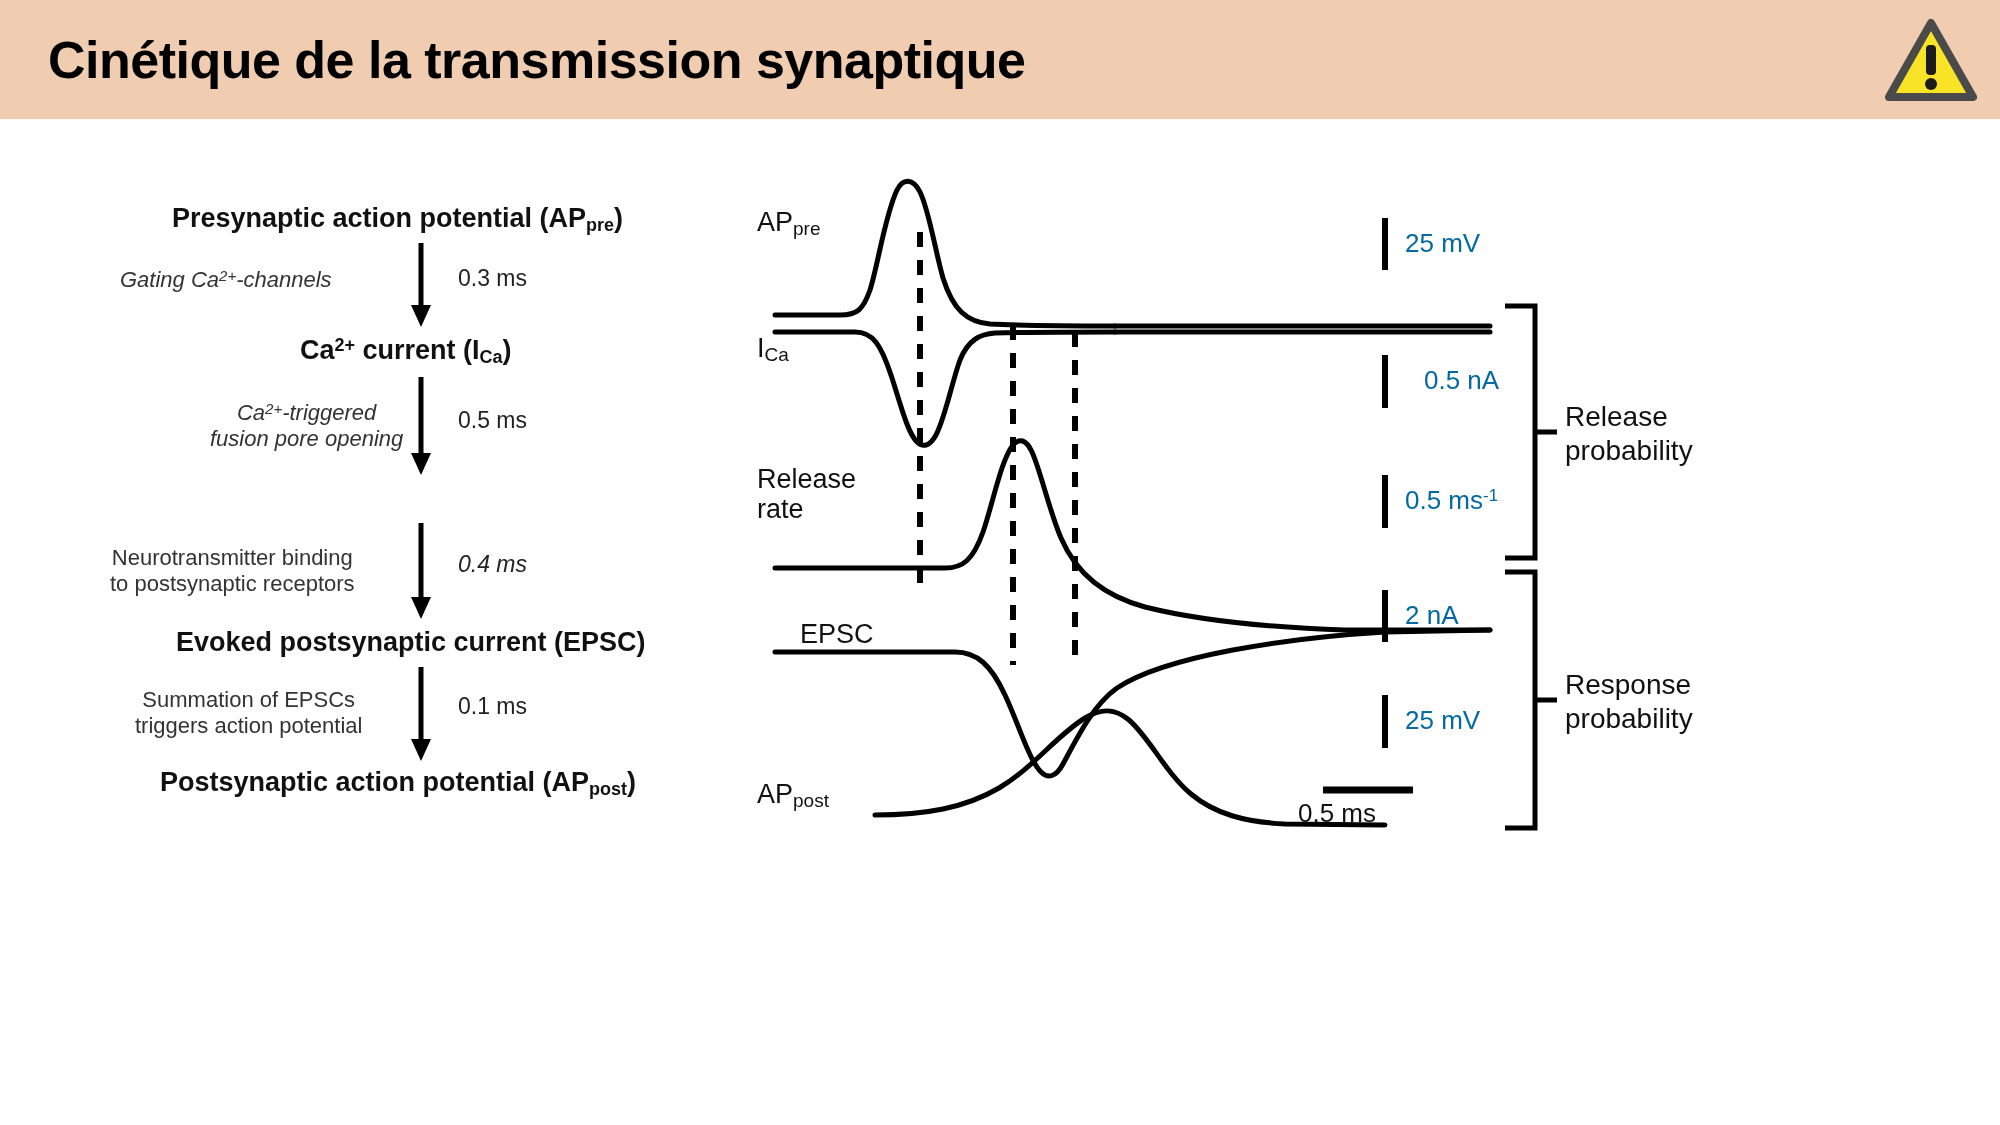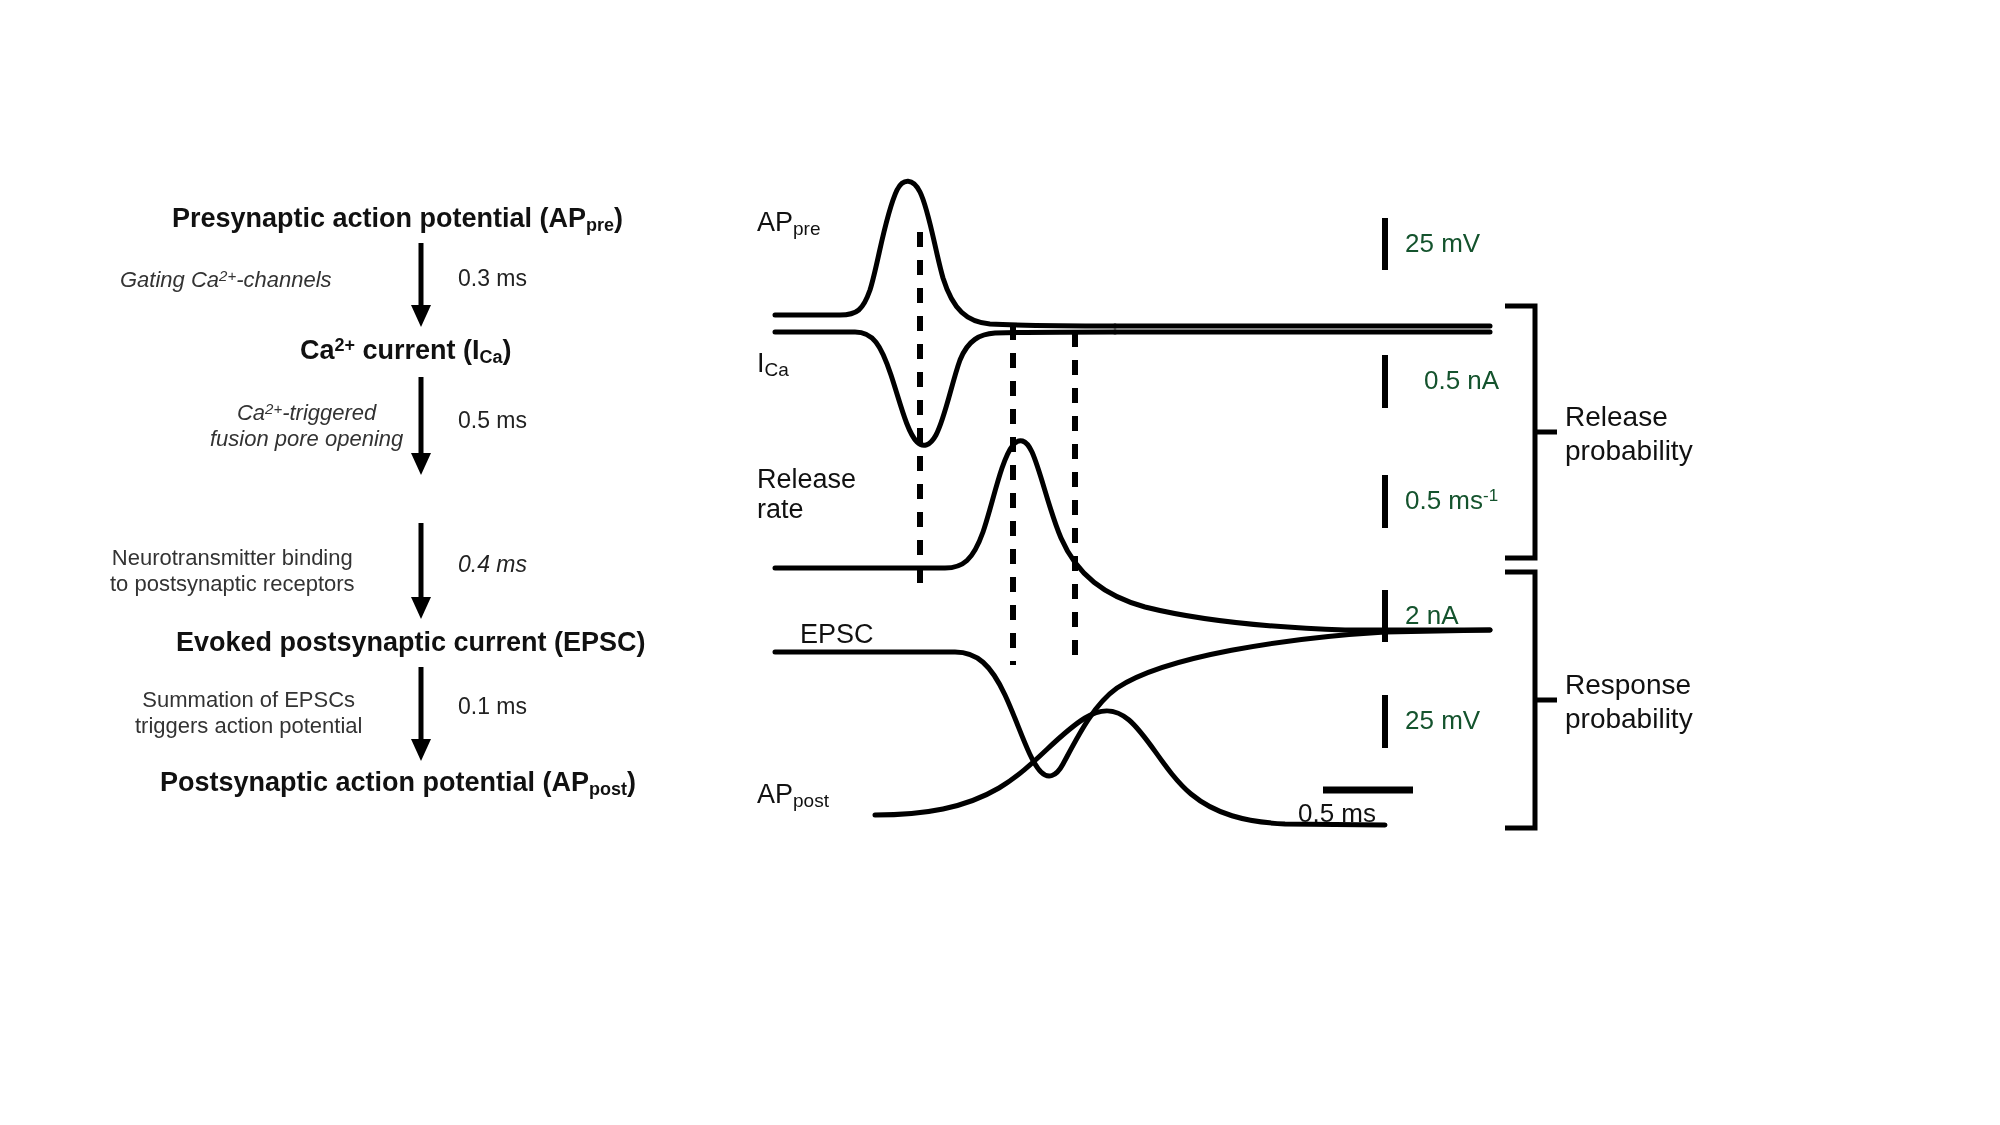--- a/index.html
+++ b/index.html
@@ -52,39 +52,47 @@
 
   
   #traces{position:absolute;left:745px;top:160px;width:1245px;height:700px;}
   .tlabel{
     position:absolute;font-size:27px;color:#111;font-weight:normal;
     line-height:1.1;white-space:nowrap;
     font-family:"Liberation Sans", sans-serif;
   }
   .tlabel sub{font-size:19px;vertical-align:-0.22em;}
   .scaletxt{
-    position:absolute;font-size:26px;color:#14532d;white-space:nowrap;
+    position:absolute;font-size:26px;color:#0369a1;white-space:nowrap;
     font-family:"Liberation Sans", sans-serif;
   }
   .scaletxt sup{font-size:17px;vertical-align:0.45em;}
   .brlabel{
     position:absolute;font-size:28px;color:#111;line-height:1.2;
     white-space:nowrap;
     font-family:"Liberation Sans", sans-serif;
   }
   .timetxt{
     position:absolute;font-size:26px;color:#111;white-space:nowrap;
     font-family:"Liberation Sans", sans-serif;
   }
 </style>
 </head>
 <body>
 
 <div id="page">
 
+  <div id="header">
+    <div id="header-title">Cinétique de la transmission synaptique</div>
+    <svg id="warn-icon" viewBox="0 0 92 84">
+      <polygon points="46,5 88,79 4,79" fill="#f8e327" stroke="#4a4a4a" stroke-width="8" stroke-linejoin="round"></polygon>
+      <rect x="41" y="27" width="10" height="30" rx="4" fill="#1b1b1b"></rect>
+      <circle cx="46" cy="66" r="6" fill="#1b1b1b"></circle>
+    </svg>
+  </div>
 
   <div id="flow">
 
     <div class="node" style="left:62px;top:8px;">
       <span>Presynaptic action potential (AP</span><sub>pre</sub><span>)</span>
     </div>
 
     <svg class="arrow" style="left:300px;top:48px;height:86px;" viewBox="0 0 22 86">
       <line x1="11" y1="0" x2="11" y2="68" stroke="#000" stroke-width="5"></line>
       <polygon points="11,84 1,62 21,62" fill="#000"></polygon>
@@ -174,21 +182,21 @@
       <g stroke="#000" stroke-width="5" fill="none" stroke-linecap="butt">
         <path d="M 760,146 L 790,146 L 790,398 L 760,398 M 790,272 L 812,272"></path>
         <path d="M 760,412 L 790,412 L 790,668 L 760,668 M 790,540 L 812,540"></path>
       </g>
     </svg>
 
     
     <div class="tlabel" style="left:12px;top:48px;">
       <span>AP</span><sub>pre</sub>
     </div>
-    <div class="tlabel" style="left:12px;top:189px;text-align:center;">
+    <div class="tlabel" style="left:12px;top:174px;text-align:center;">
       <span>I</span><sub>Ca</sub>
     </div>
     <div class="tlabel" style="left:12px;top:305px;">
       <div>Release</div>
       <div>rate</div>
     </div>
     <div class="tlabel" style="left:12px;top:460px;margin-left:43px;">EPSC</div>
     <div class="tlabel" style="left:12px;top:620px;">
       <span>AP</span><sub>post</sub>
     </div>

